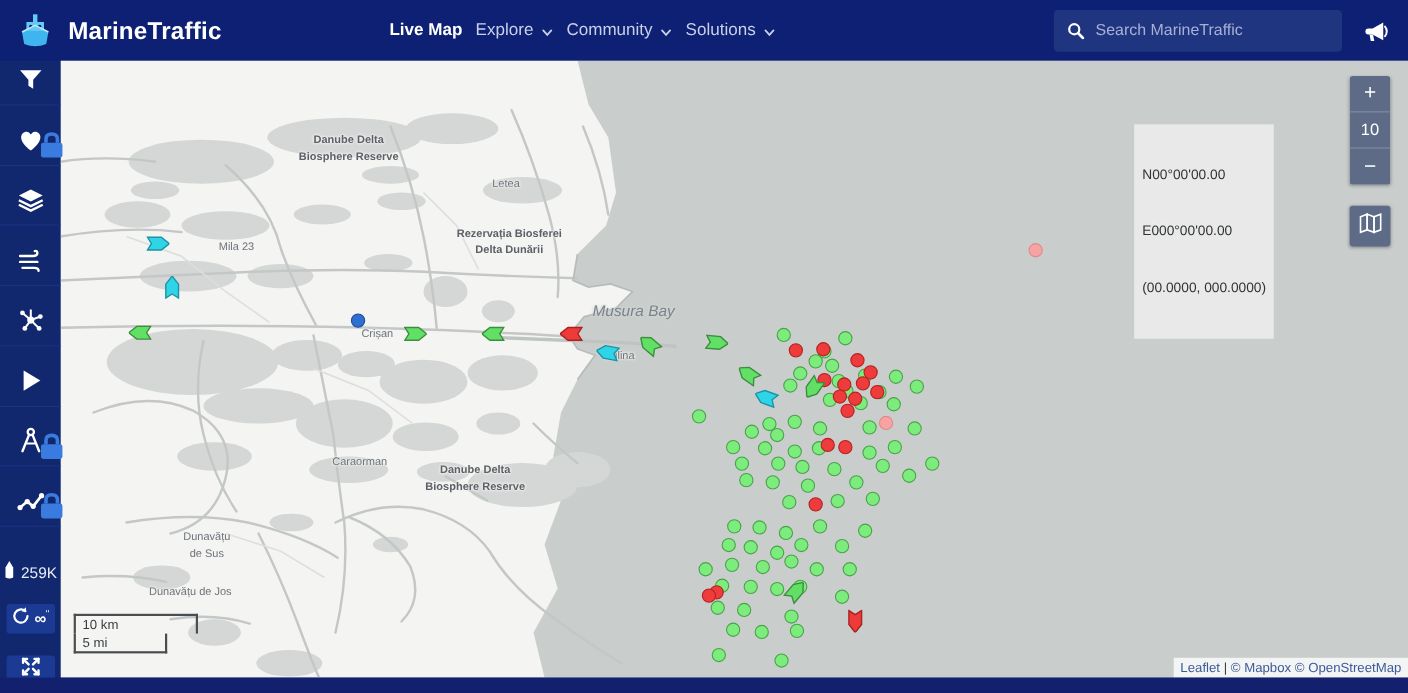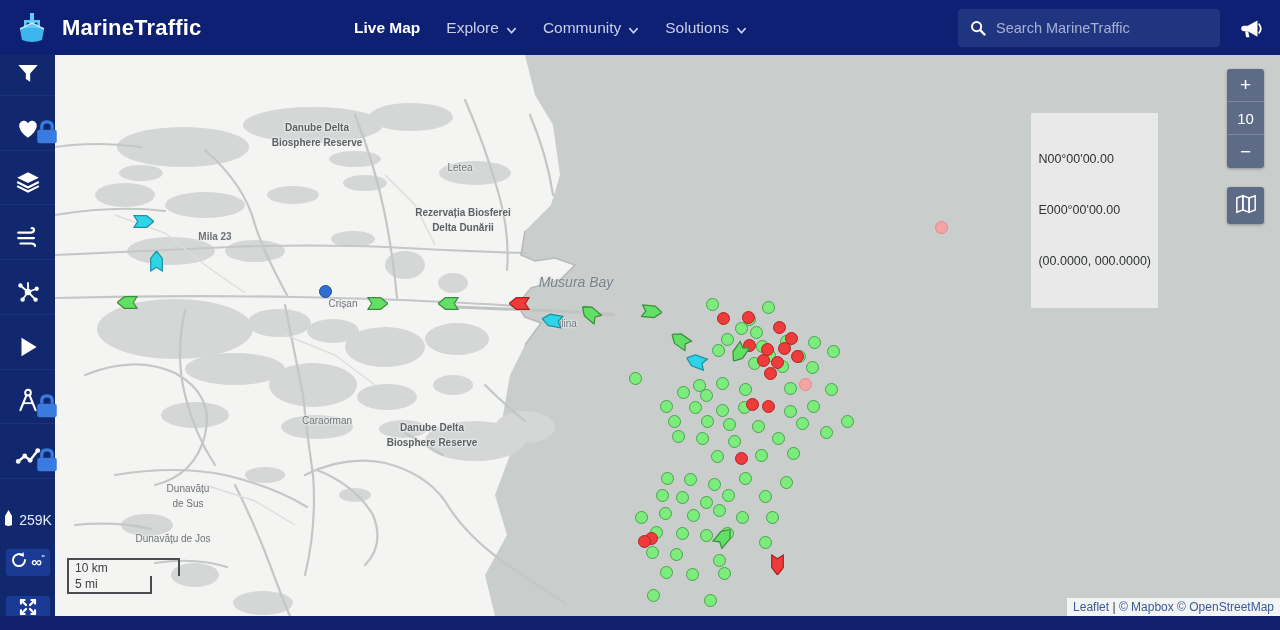--- a/index.html
+++ b/index.html
@@ -17,21 +17,21 @@
     background: #0d2073;
     display: flex; align-items: center;
     z-index: 50;
   }
   #brand { display: flex; align-items: center; margin-left: 12px; width: 300px; }
   #brand-logo { width: 40px; height: 40px; margin-right: 10px; flex: none; }
   #brand-name {
     color: #ffffff; font-size: 22px; font-weight: bold;
     letter-spacing: .2px;
   }
-  #nav { display: flex; align-items: flex-end; gap: 26px; margin-left: 42px; }
+  #nav { display: flex; align-items: flex-end; gap: 12px; margin-left: 42px; }
   .nav-item {
     color: #c9cfe8; font-size: 15.5px;
     display: flex; align-items: center; gap: 7px;
     cursor: pointer; white-space: nowrap;
   }
   .nav-item.active { color: #ffffff; font-weight: bold; }
   .caret { display: inline-block; width: 11px; height: 11px; }
   #search-wrap { margin-left: auto; margin-right: 14px; display:flex; align-items:center; gap: 16px;}
   #search-box {
     width: 262px; height: 38px; border-radius: 4px;
@@ -450,21 +450,21 @@
     <path d="M400,252 Q450,254 500,256 Q540,258 560,260" stroke="#bfc4c3" stroke-width="3" fill="none"></path>
   </svg>
 
   <div id="label-layer">
       <div class="maplabel dark" style="left: 262px; top: 65px; transform: translateX(-50%);">Danube Delta
 Biosphere Reserve</div>
       <div class="maplabel" style="left: 405px; top: 105px; transform: translateX(-50%);">Letea</div>
       <div class="maplabel dark" style="left: 408px; top: 150px; transform: translateX(-50%);">Rezervația Biosferei
 Delta Dunării</div>
       <div class="maplabel water" style="left: 521px; top: 220px; transform: translateX(-50%);">Musura Bay</div>
-      <div class="maplabel" style="left: 160px; top: 174px; transform: translateX(-50%); font-weight: bold;">Mila 23</div>
+      <div class="maplabel" style="left: 160px; top: 162px; transform: translateX(-50%);">Mila 23</div>
       <div class="maplabel" style="left: 288px; top: 241px; transform: translateX(-50%);">Crișan</div>
       <div class="maplabel" style="left: 508px; top: 261px; transform: translateX(-50%);">Sulina</div>
       <div class="maplabel" style="left: 272px; top: 358px; transform: translateX(-50%);">Caraorman</div>
       <div class="maplabel dark" style="left: 377px; top: 365px; transform: translateX(-50%);">Danube Delta
 Biosphere Reserve</div>
       <div class="maplabel" style="left: 133px; top: 426px; transform: translateX(-50%);">Dunavățu
 de Sus</div>
       <div class="maplabel" style="left: 118px; top: 476px; transform: translateX(-50%);">Dunavățu de Jos</div>
       <div class="maplabel faint" style="left: 1001px; top: 142px; transform: translateX(-50%);">Bilo</div>
     </div>

